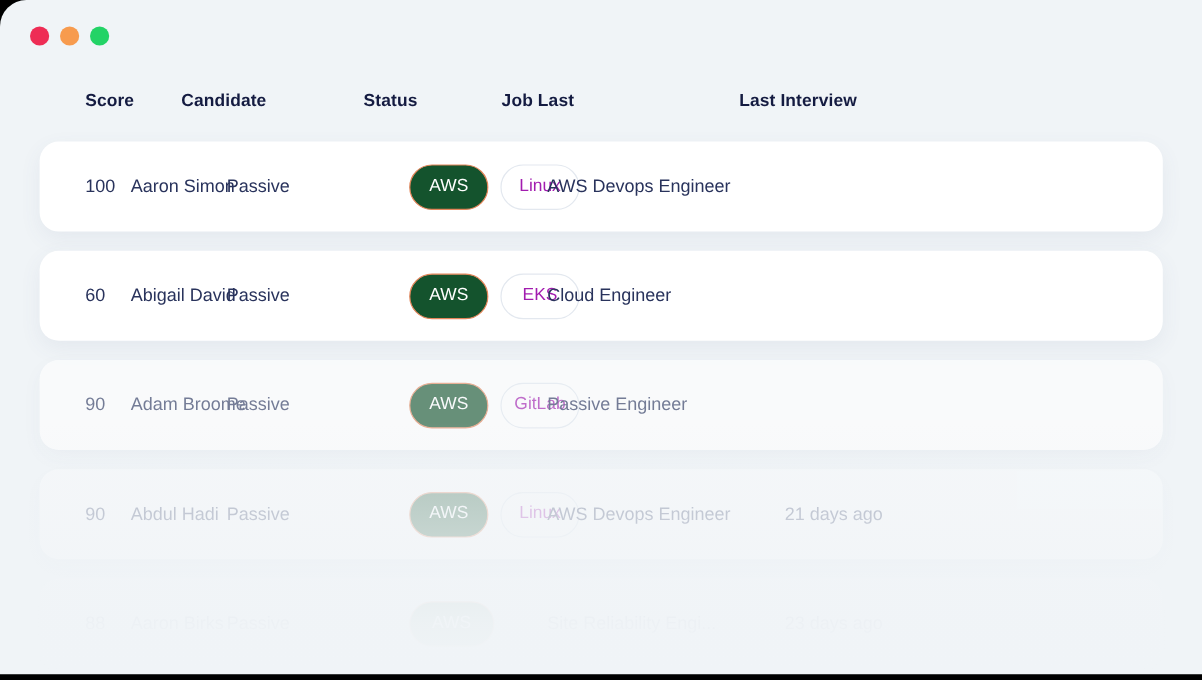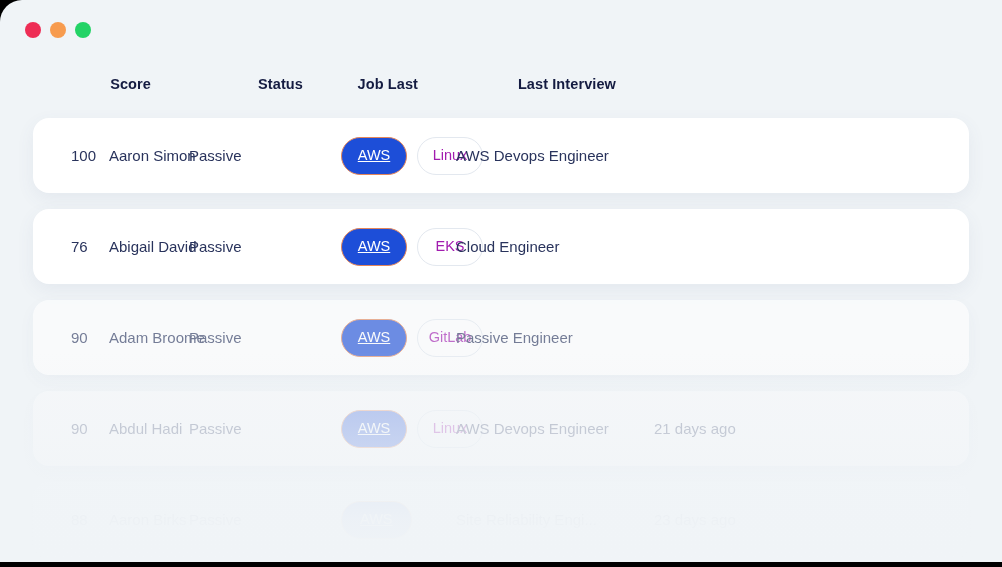--- a/index.html
+++ b/index.html
@@ -65,21 +65,20 @@
     align-items: center;
   }
 
   #table-header {
     height: 52px;
     padding-left: 33px;
     color: #141B41;
     font-size: 14.5px;
     font-weight: bold;
     letter-spacing: 0.1px;
-    text-align: right;
   }
   #table-header .hcell { white-space: nowrap; }
 
   #rows-area {
     position: relative;
     padding: 8px 33px;
   }
 
   .candidate-card {
     position: relative;
@@ -107,24 +106,23 @@
     justify-content: center;
     height: 38px;
     min-width: 66px;
     padding: 0 18px;
     border-radius: 19px;
     font-size: 14.5px;
     line-height: 1;
     white-space: nowrap;
   }
   .chip-primary {
-    background: #1d4ed8;
+    background: #14532d;
     color: #FFFFFF;
     border: 1px solid #E3855A;
-    text-decoration: underline;
   }
   .chip-outline {
     background: #FFFFFF;
     color: #a21caf;
     border: 1px solid #E3E8EF;
   }
 
   
   .fade-0 { opacity: 1; }
   .fade-1 { opacity: 0.62; }
@@ -155,38 +153,39 @@
     <span class="dot dot-close" style="background: rgb(238, 45, 85);"></span>
     <span class="dot dot-minimize" style="background: rgb(247, 155, 78);"></span>
     <span class="dot dot-maximize" style="background: rgb(35, 211, 102);"></span>
   </div>
 
   <div id="table-region">
 
     <div id="table-header" class="row-grid">
       <div class="hcell"></div>
       <div class="hcell">Score</div>
+      <div class="hcell">Candidate</div>
       <div class="hcell">Status</div>
       <div class="hcell">Job Last</div>
       <div class="hcell">Last Interview</div>
     </div>
 
     <div id="rows-area">
         <div class="candidate-card row-grid fade-0">
           <div class="cell cell-score">100</div>
           <div class="cell cell-candidate">Aaron Simon</div>
           <div class="cell cell-status">Passive</div>
           <div class="cell cell-skills">
             <span class="chip chip-primary">AWS</span>
             <span class="chip chip-outline">Linux</span>
           </div>
           <div class="cell cell-job">AWS Devops Engineer</div>
         </div>
         <div class="candidate-card row-grid fade-0">
-          <div class="cell cell-score">76</div>
+          <div class="cell cell-score">60</div>
           <div class="cell cell-candidate">Abigail David</div>
           <div class="cell cell-status">Passive</div>
           <div class="cell cell-skills">
             <span class="chip chip-primary">AWS</span>
             <span class="chip chip-outline">EKS</span>
           </div>
           <div class="cell cell-job">Cloud Engineer</div>
         </div>
         <div class="candidate-card row-grid fade-1">
           <div class="cell cell-score">90</div>

